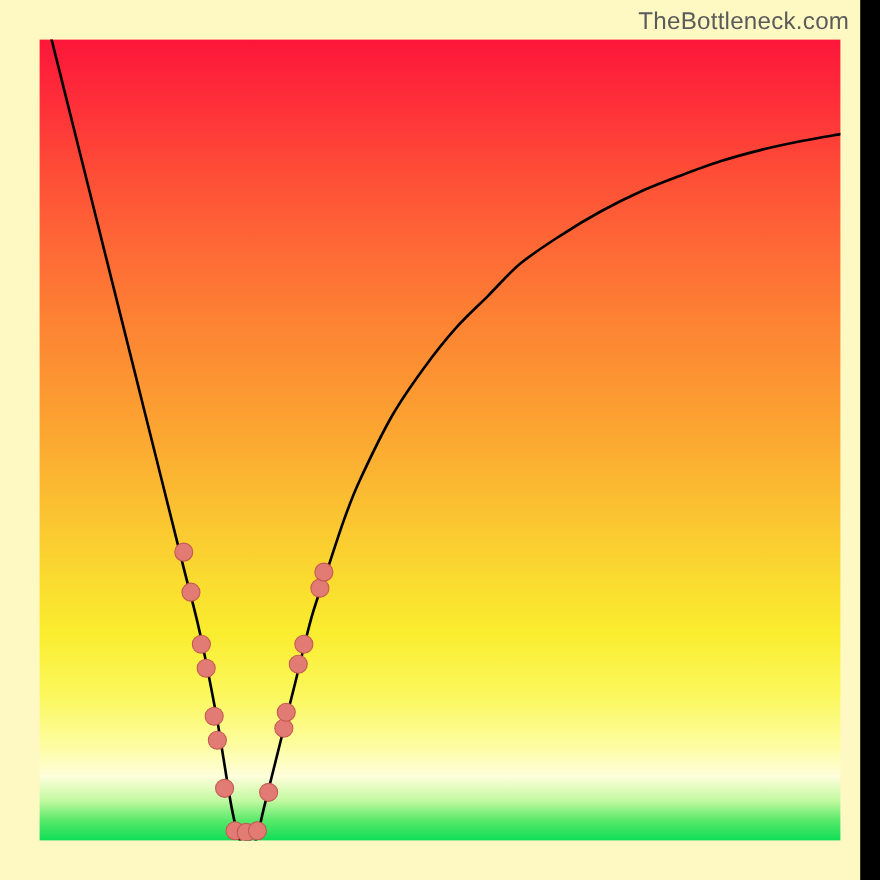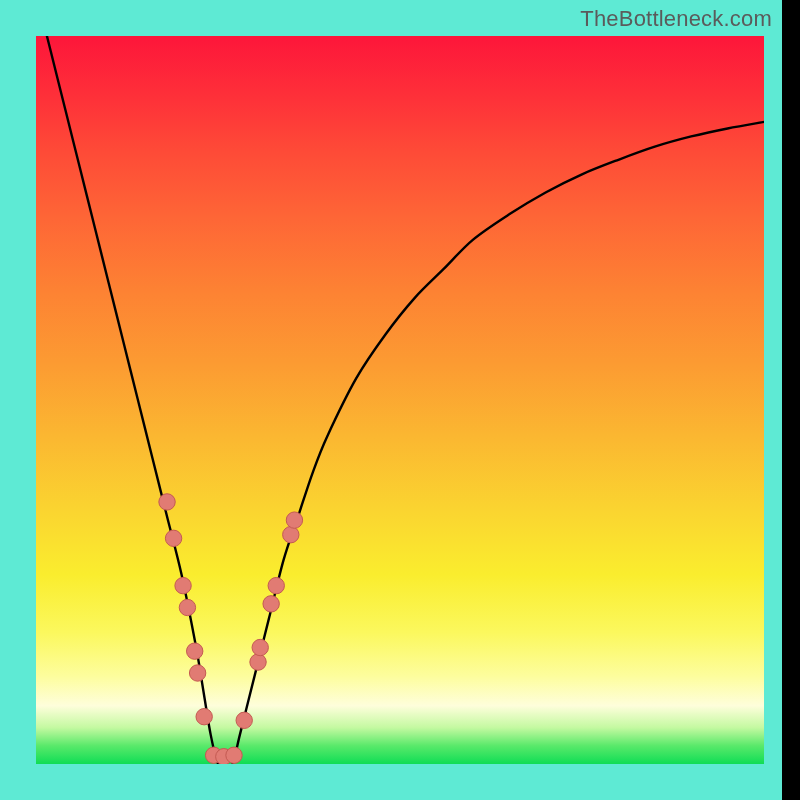--- a/index.html
+++ b/index.html
@@ -8,21 +8,21 @@
     width: 800px;
     height: 800px;
     overflow: hidden;
     background: #000;
     font-family: Arial, Helvetica, sans-serif;
   }
   .frame {
     position: absolute;
     left: 0; top: 0;
     width: 782px; height: 800px;
-    background: #5eead4;
+    background: #fef9c3;
   }
   .plot-area {
     position: absolute;
     left: 36px;
     top: 36px;
     width: 728px;
     height: 728px;
     
     background: linear-gradient(to bottom,
       #fd163a 0%,

